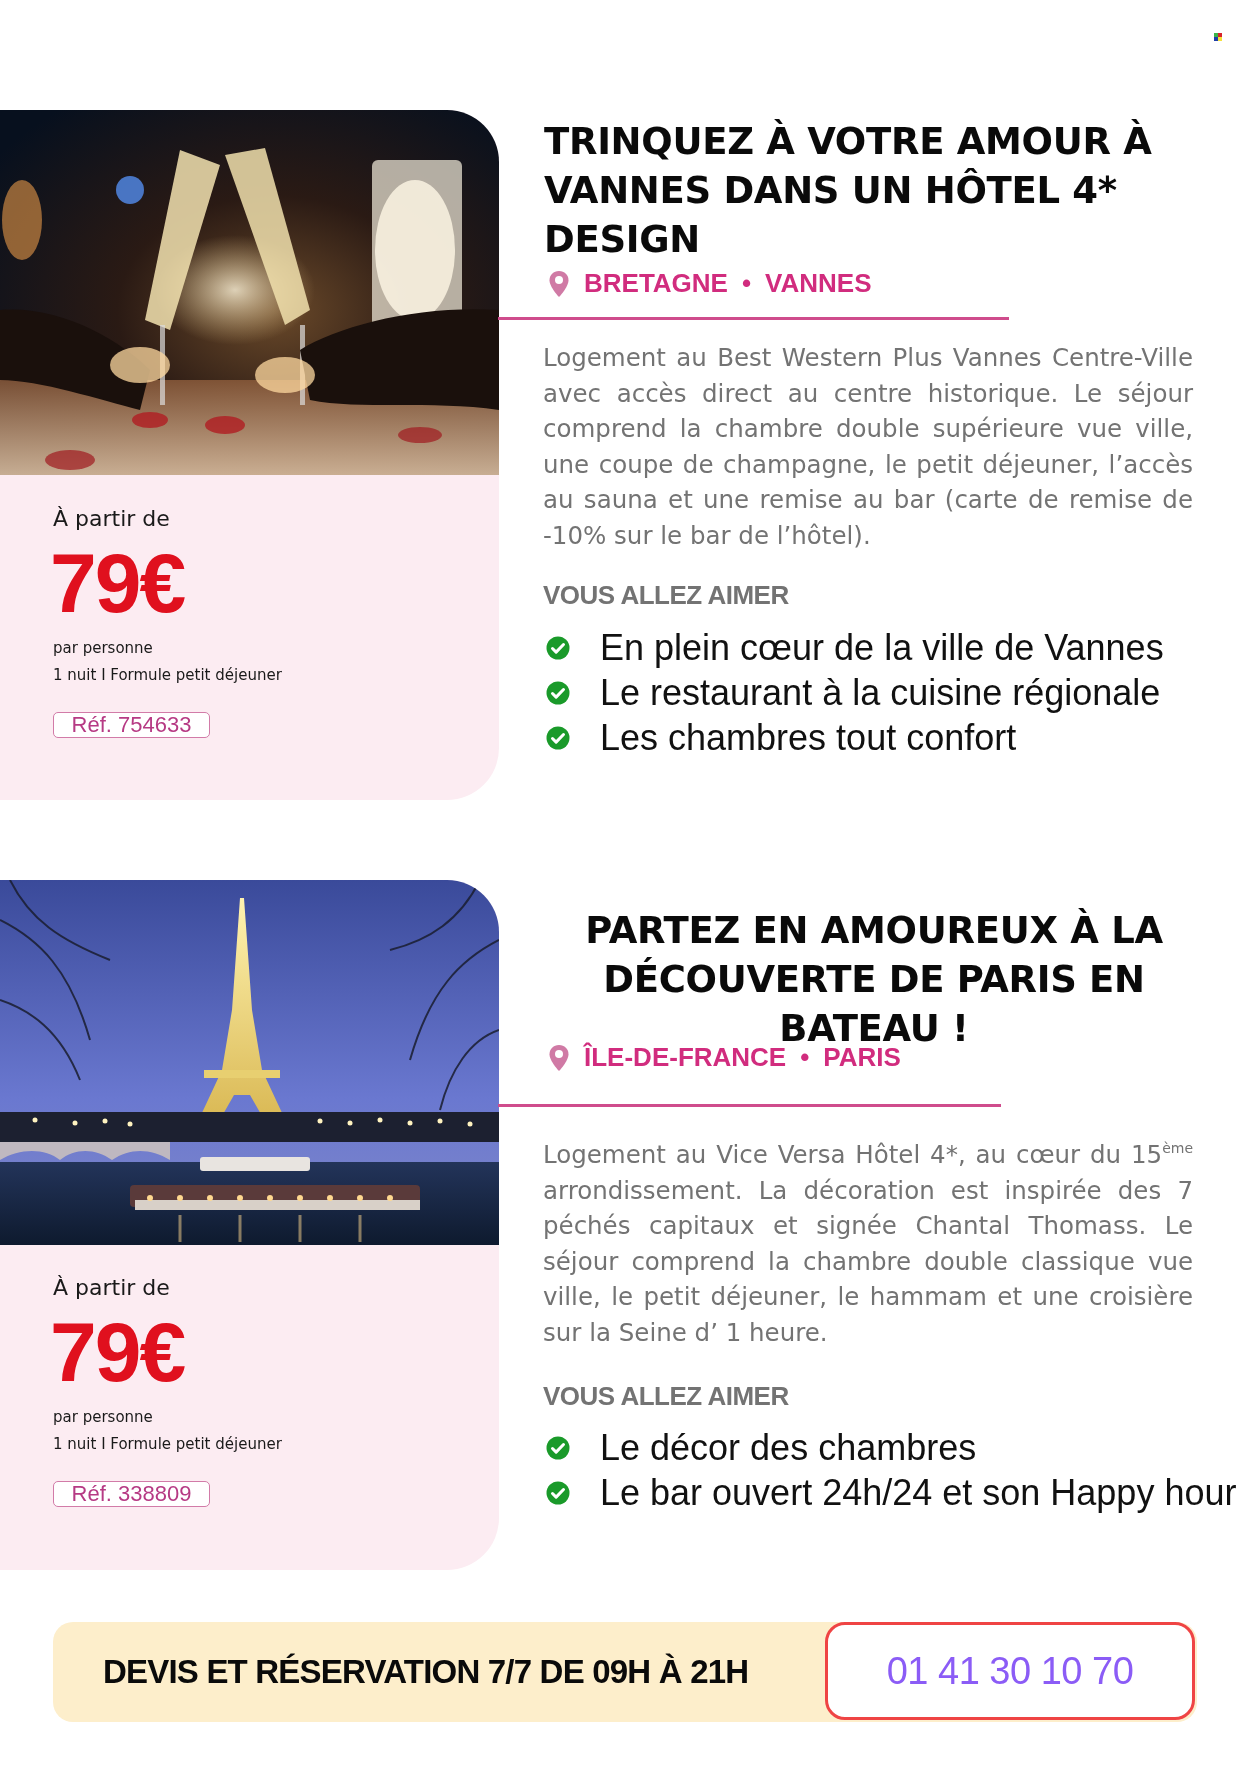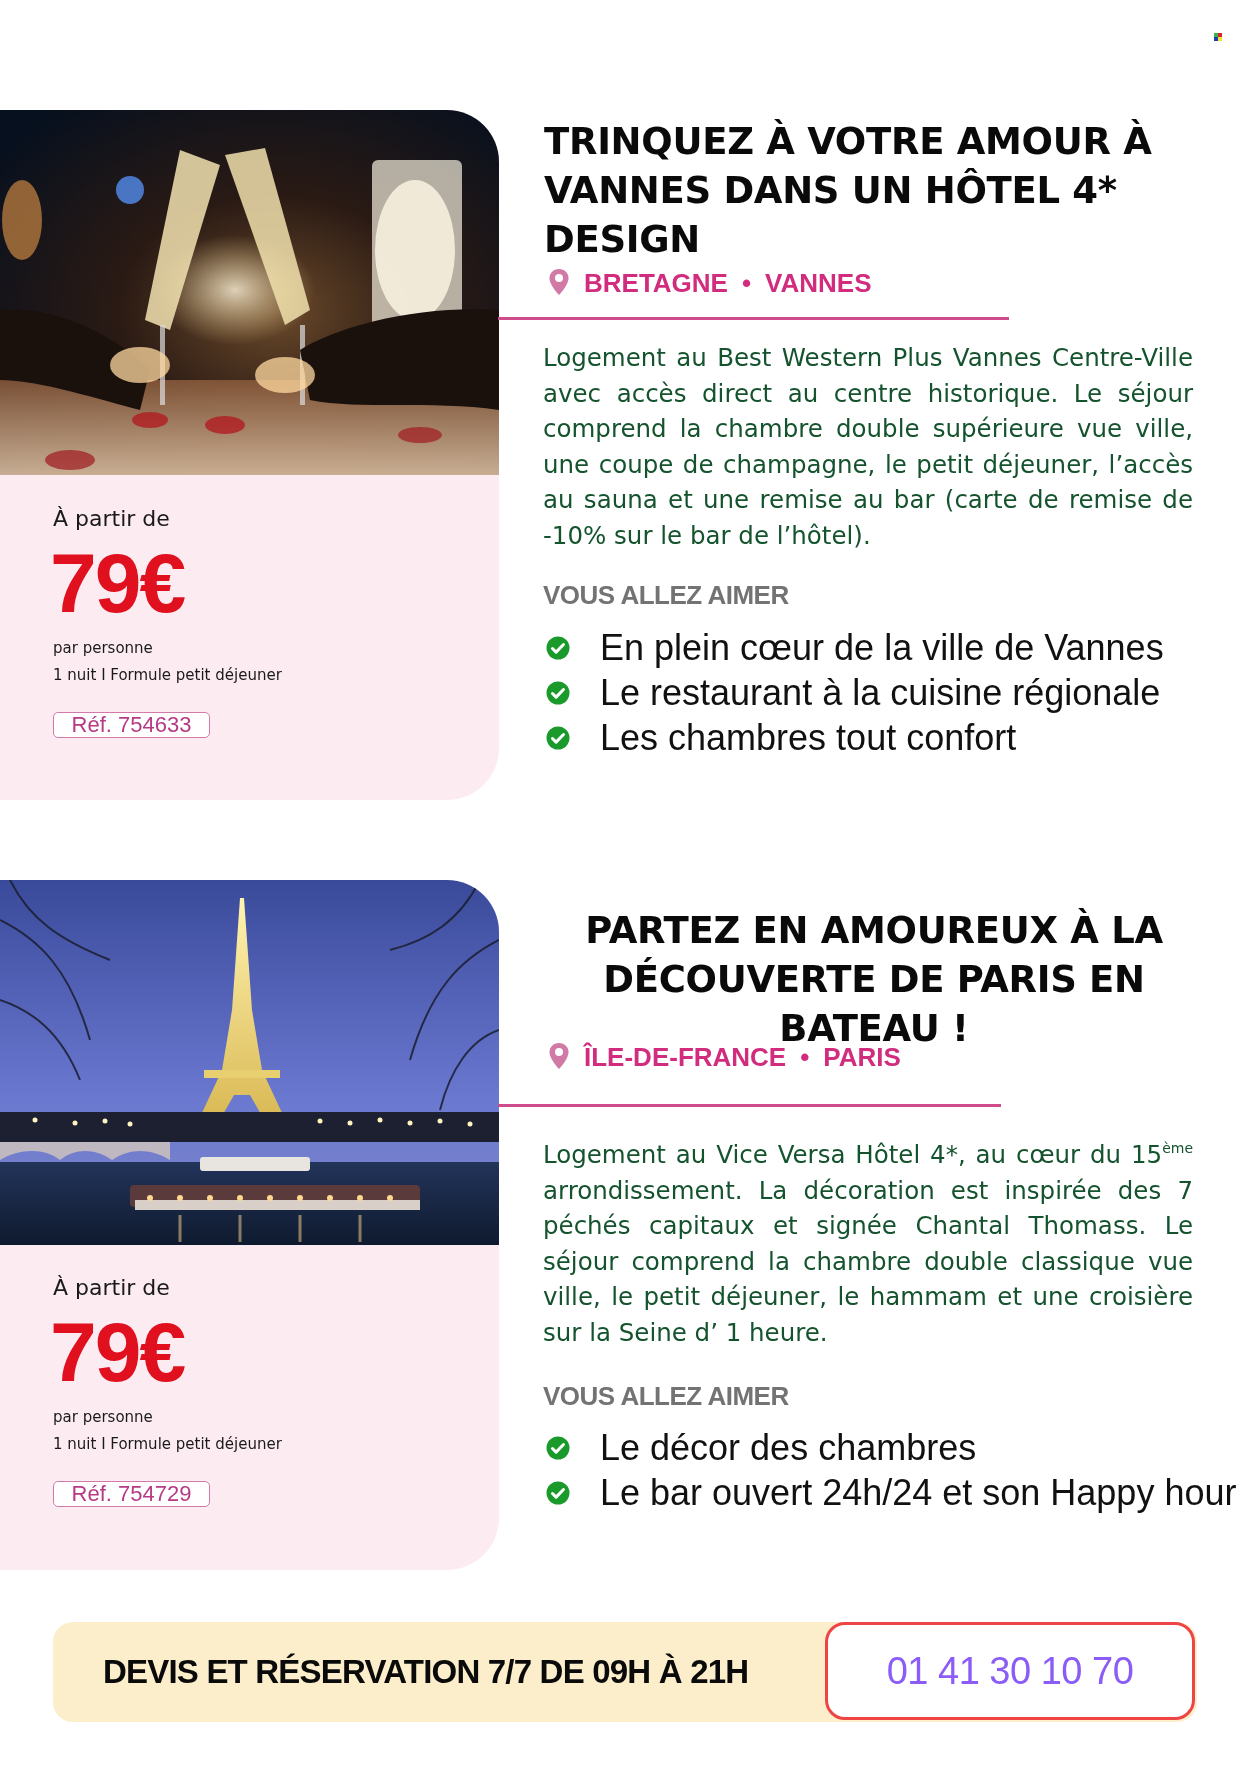--- a/index.html
+++ b/index.html
@@ -10,26 +10,26 @@
 
   .card-left { position: absolute; left: 0; width: 499px; border-top-right-radius: 52px; border-bottom-right-radius: 52px; overflow: hidden; background: #fcecf2; }
   .photo { position: absolute; left: 0; top: 0; width: 499px; height: 365px; }
   .photo svg { display: block; width: 100%; height: 100%; }
   .from-label { position: absolute; left: 53px; font-size: 22px; color: #1a1a1a; white-space: nowrap; }
   .price { position: absolute; left: 50px; font-family: "Liberation Sans", sans-serif; font-weight: 700; font-size: 84px; color: #e0101e; letter-spacing: -2px; line-height: 1; }
   .per-person { position: absolute; left: 53px; font-size: 15px; color: #1a1a1a; line-height: 27px; white-space: nowrap; }
   .ref-box { position: absolute; left: 53px; width: 157px; height: 26px; border: 1.5px solid #d27ba8; border-radius: 5px; background: #fff; box-sizing: border-box; font-family: "Liberation Sans", sans-serif; font-size: 22px; color: #b63a84; display: flex; align-items: center; justify-content: center; }
 
   .title { position: absolute; left: 544px; width: 660px; font-family: "DejaVu Sans", sans-serif; font-weight: 700; font-size: 37px; line-height: 49px; color: #0a0a0a; letter-spacing: -0.3px; }
-  .location { position: absolute; left: 548px; display: flex; font-family: "Liberation Sans", sans-serif; font-weight: 700; font-size: 26px; color: #d12c7e; white-space: nowrap; }
+  .location { position: absolute; left: 548px; display: flex; align-items: center; font-family: "Liberation Sans", sans-serif; font-weight: 700; font-size: 26px; color: #d12c7e; white-space: nowrap; }
   .location .pin { width: 22px; height: 28px; margin-right: 14px; }
   .location .dot { margin: 0 14px; }
   .rule { position: absolute; left: 498px; height: 3px; background: #cf4c8c; }
 
-  .body-text { position: absolute; left: 543px; width: 650px; font-size: 24.5px; line-height: 35.6px; text-align: justify; color: #14532d; }
+  .body-text { position: absolute; left: 543px; width: 650px; font-size: 24.5px; line-height: 35.6px; text-align: justify; color: #737373; }
   .body-text sup { font-size: 14px; vertical-align: 10px; line-height: 0; }
   .love-label { position: absolute; left: 543px; font-family: "Liberation Sans", sans-serif; font-weight: 700; font-size: 26px; color: #737373; letter-spacing: -0.5px; }
   .love-list { position: absolute; left: 546px; margin: 0; padding: 0; list-style: none; }
   .love-list li { display: flex; align-items: center; height: 45px; font-family: "Liberation Sans", sans-serif; font-size: 36px; color: #111; }
   .check { width: 24px; height: 24px; margin-right: 30px; flex: 0 0 24px; }
 
   .footer { position: absolute; left: 53px; top: 1622px; width: 1144px; height: 100px; background: #fdeecb; border-radius: 20px; }
   .footer-text { position: absolute; left: 50px; top: 0; height: 100px; display: flex; align-items: center; font-family: "Liberation Sans", sans-serif; font-weight: 700; font-size: 33px; color: #0a0a0a; letter-spacing: -0.8px; white-space: nowrap; }
   .phone-box { position: absolute; left: 772px; top: 0; width: 370px; height: 98px; background: #fff; border: 3px solid #ef4444; border-radius: 20px; box-sizing: border-box; display: flex; align-items: center; justify-content: center; font-family: "Liberation Sans", sans-serif; font-weight: 400; font-size: 38px; color: #8b5cf6; letter-spacing: -0.5px; }
 </style>
@@ -209,21 +209,21 @@
         </g>
       </svg>
     </div>
   </div>
   <div class="from-label" style="top:1275px;">À partir de</div>
   <div class="price" style="top:1310px;">79€</div>
   <div class="per-person" style="top:1404px;">
     <div>par personne</div>
     <div>1 nuit I Formule petit déjeuner</div>
   </div>
-  <div class="ref-box" style="top:1481px;">Réf. 754729</div>
+  <div class="ref-box" style="top:1481px;">Réf. 338809</div>
 
   <h2 class="title" style="top:906px; margin:0;text-align:center;">
     <div>PARTEZ EN AMOUREUX À LA</div>
     <div>DÉCOUVERTE DE PARIS EN</div>
     <div>BATEAU !</div>
   </h2>
   <div class="location" style="top:1042px;">
     <svg class="pin" viewBox="0 0 22 28">
         <path d="M11 1C5.5 1 1.5 5 1.5 10.2c0 6.8 9.5 16.8 9.5 16.8s9.5-10 9.5-16.8C20.5 5 16.5 1 11 1z" fill="#d07aa5"></path>
         <circle cx="11" cy="10" r="4" fill="#fff"></circle>

